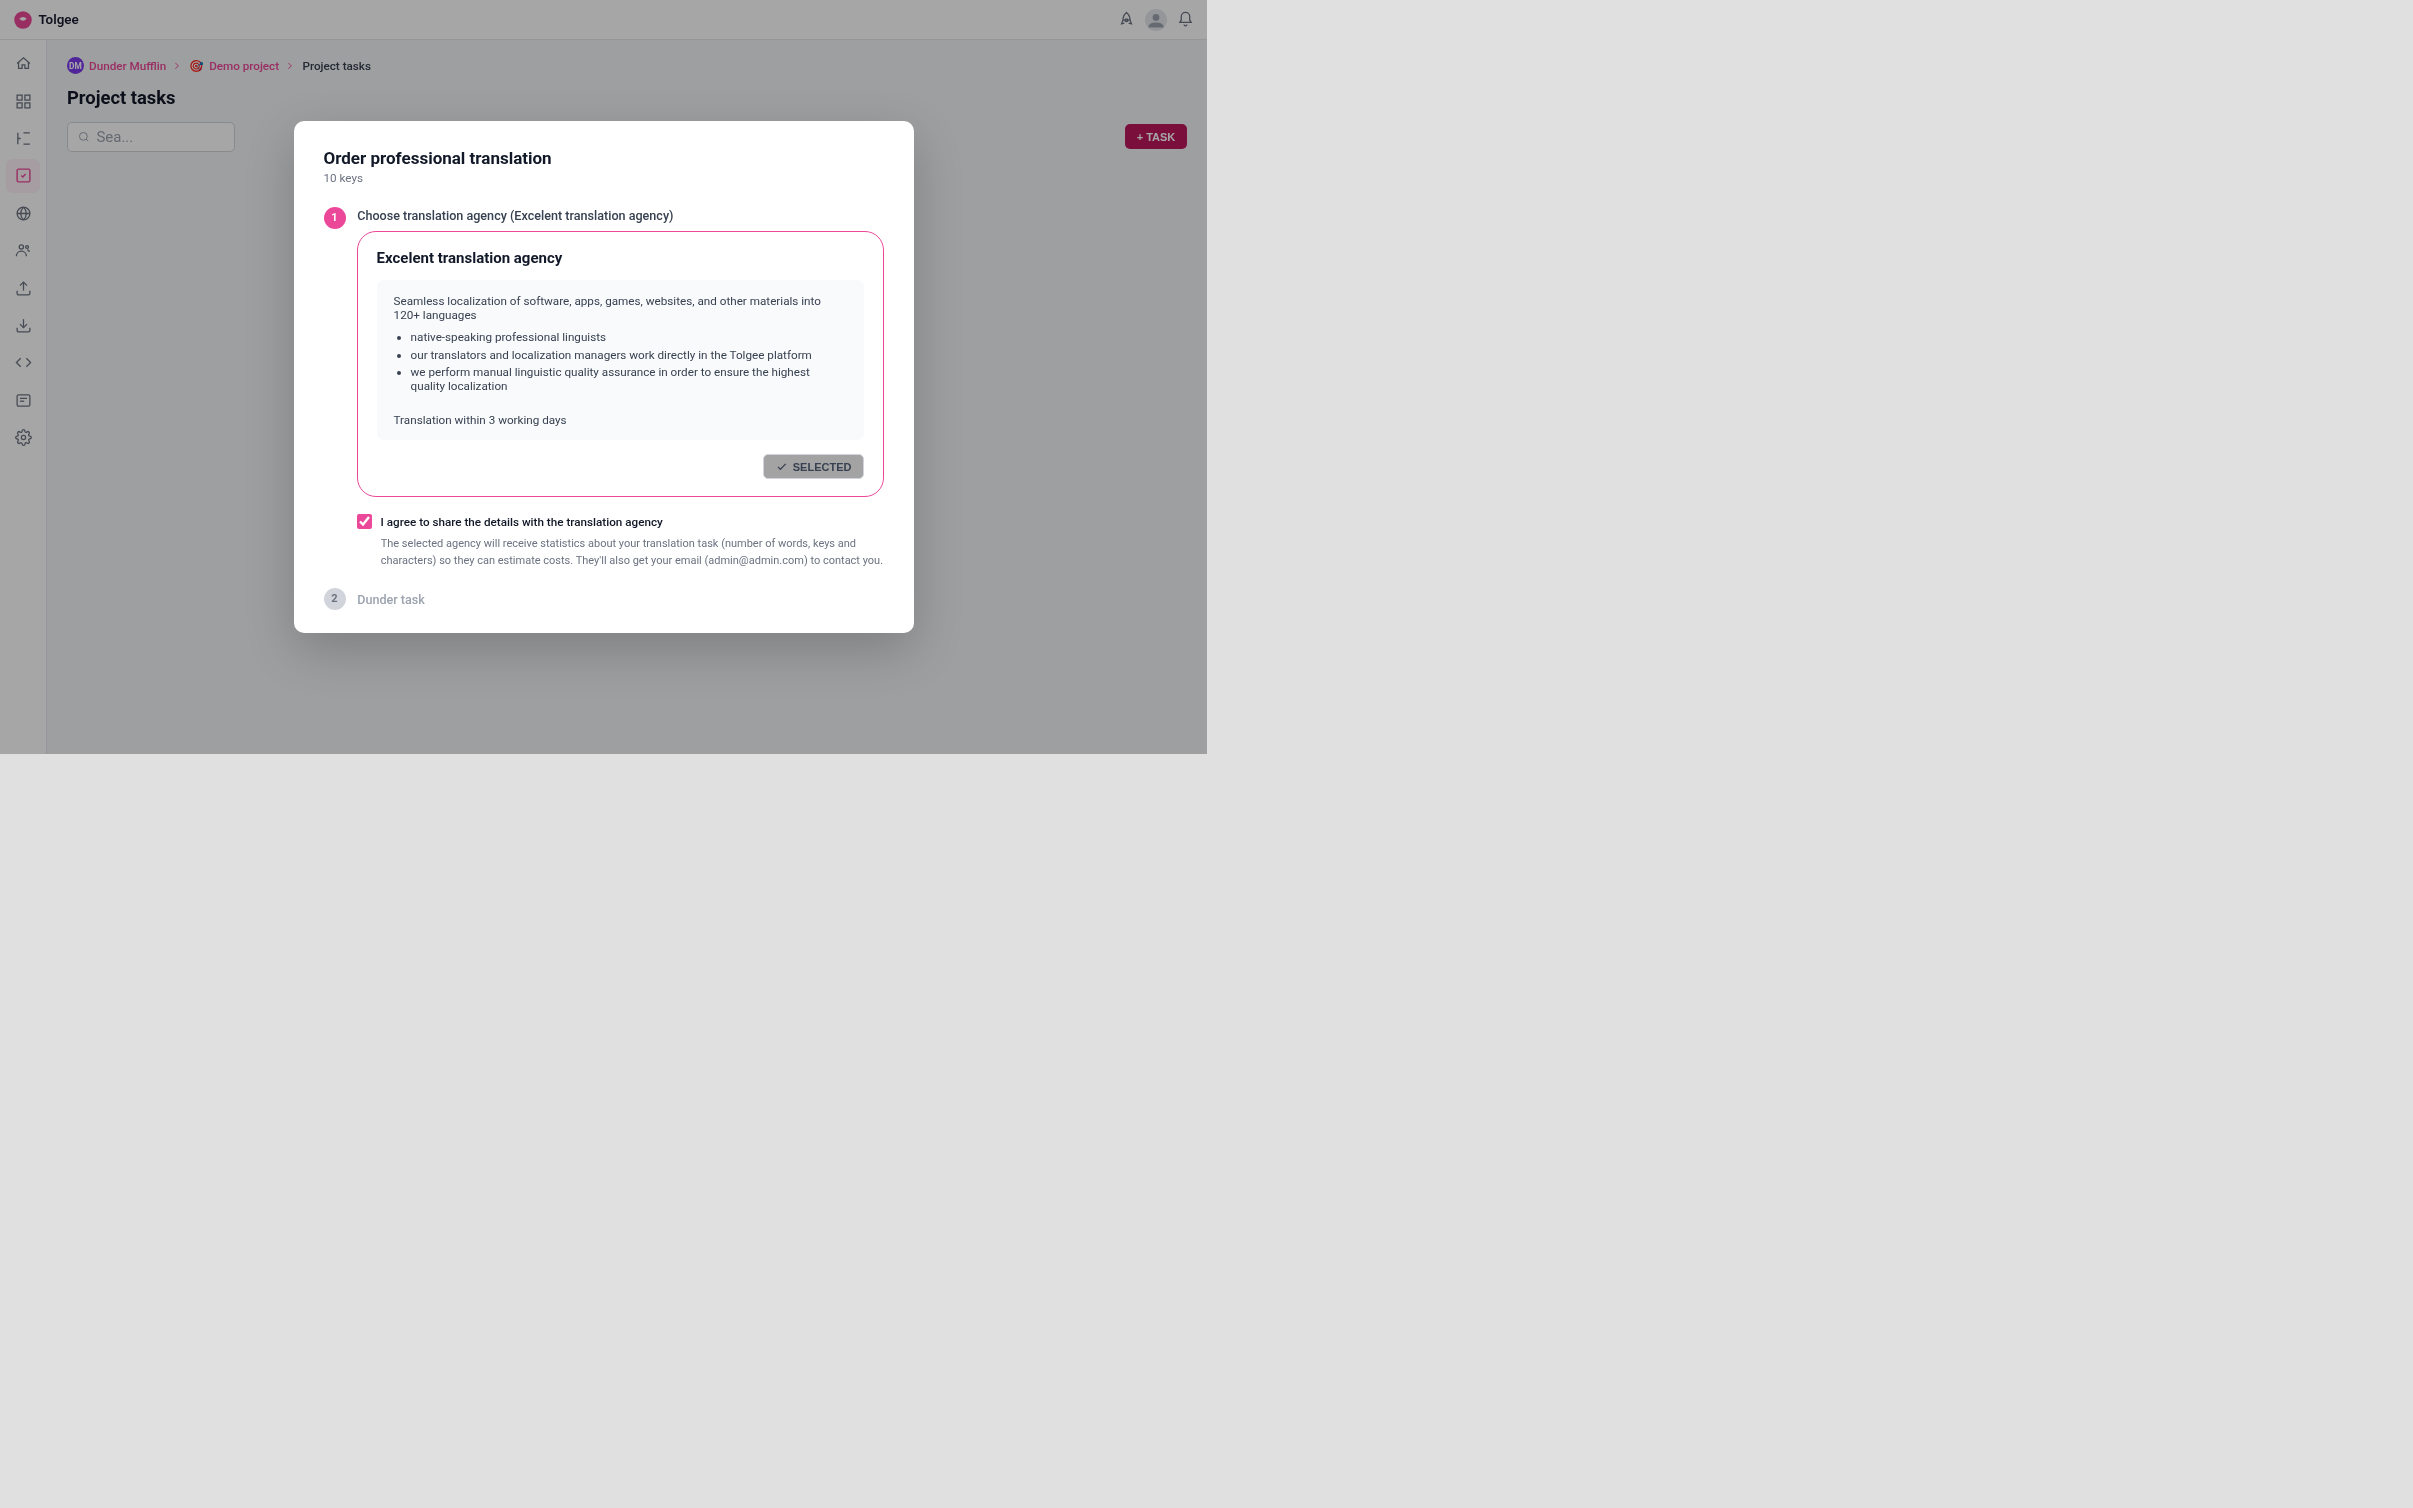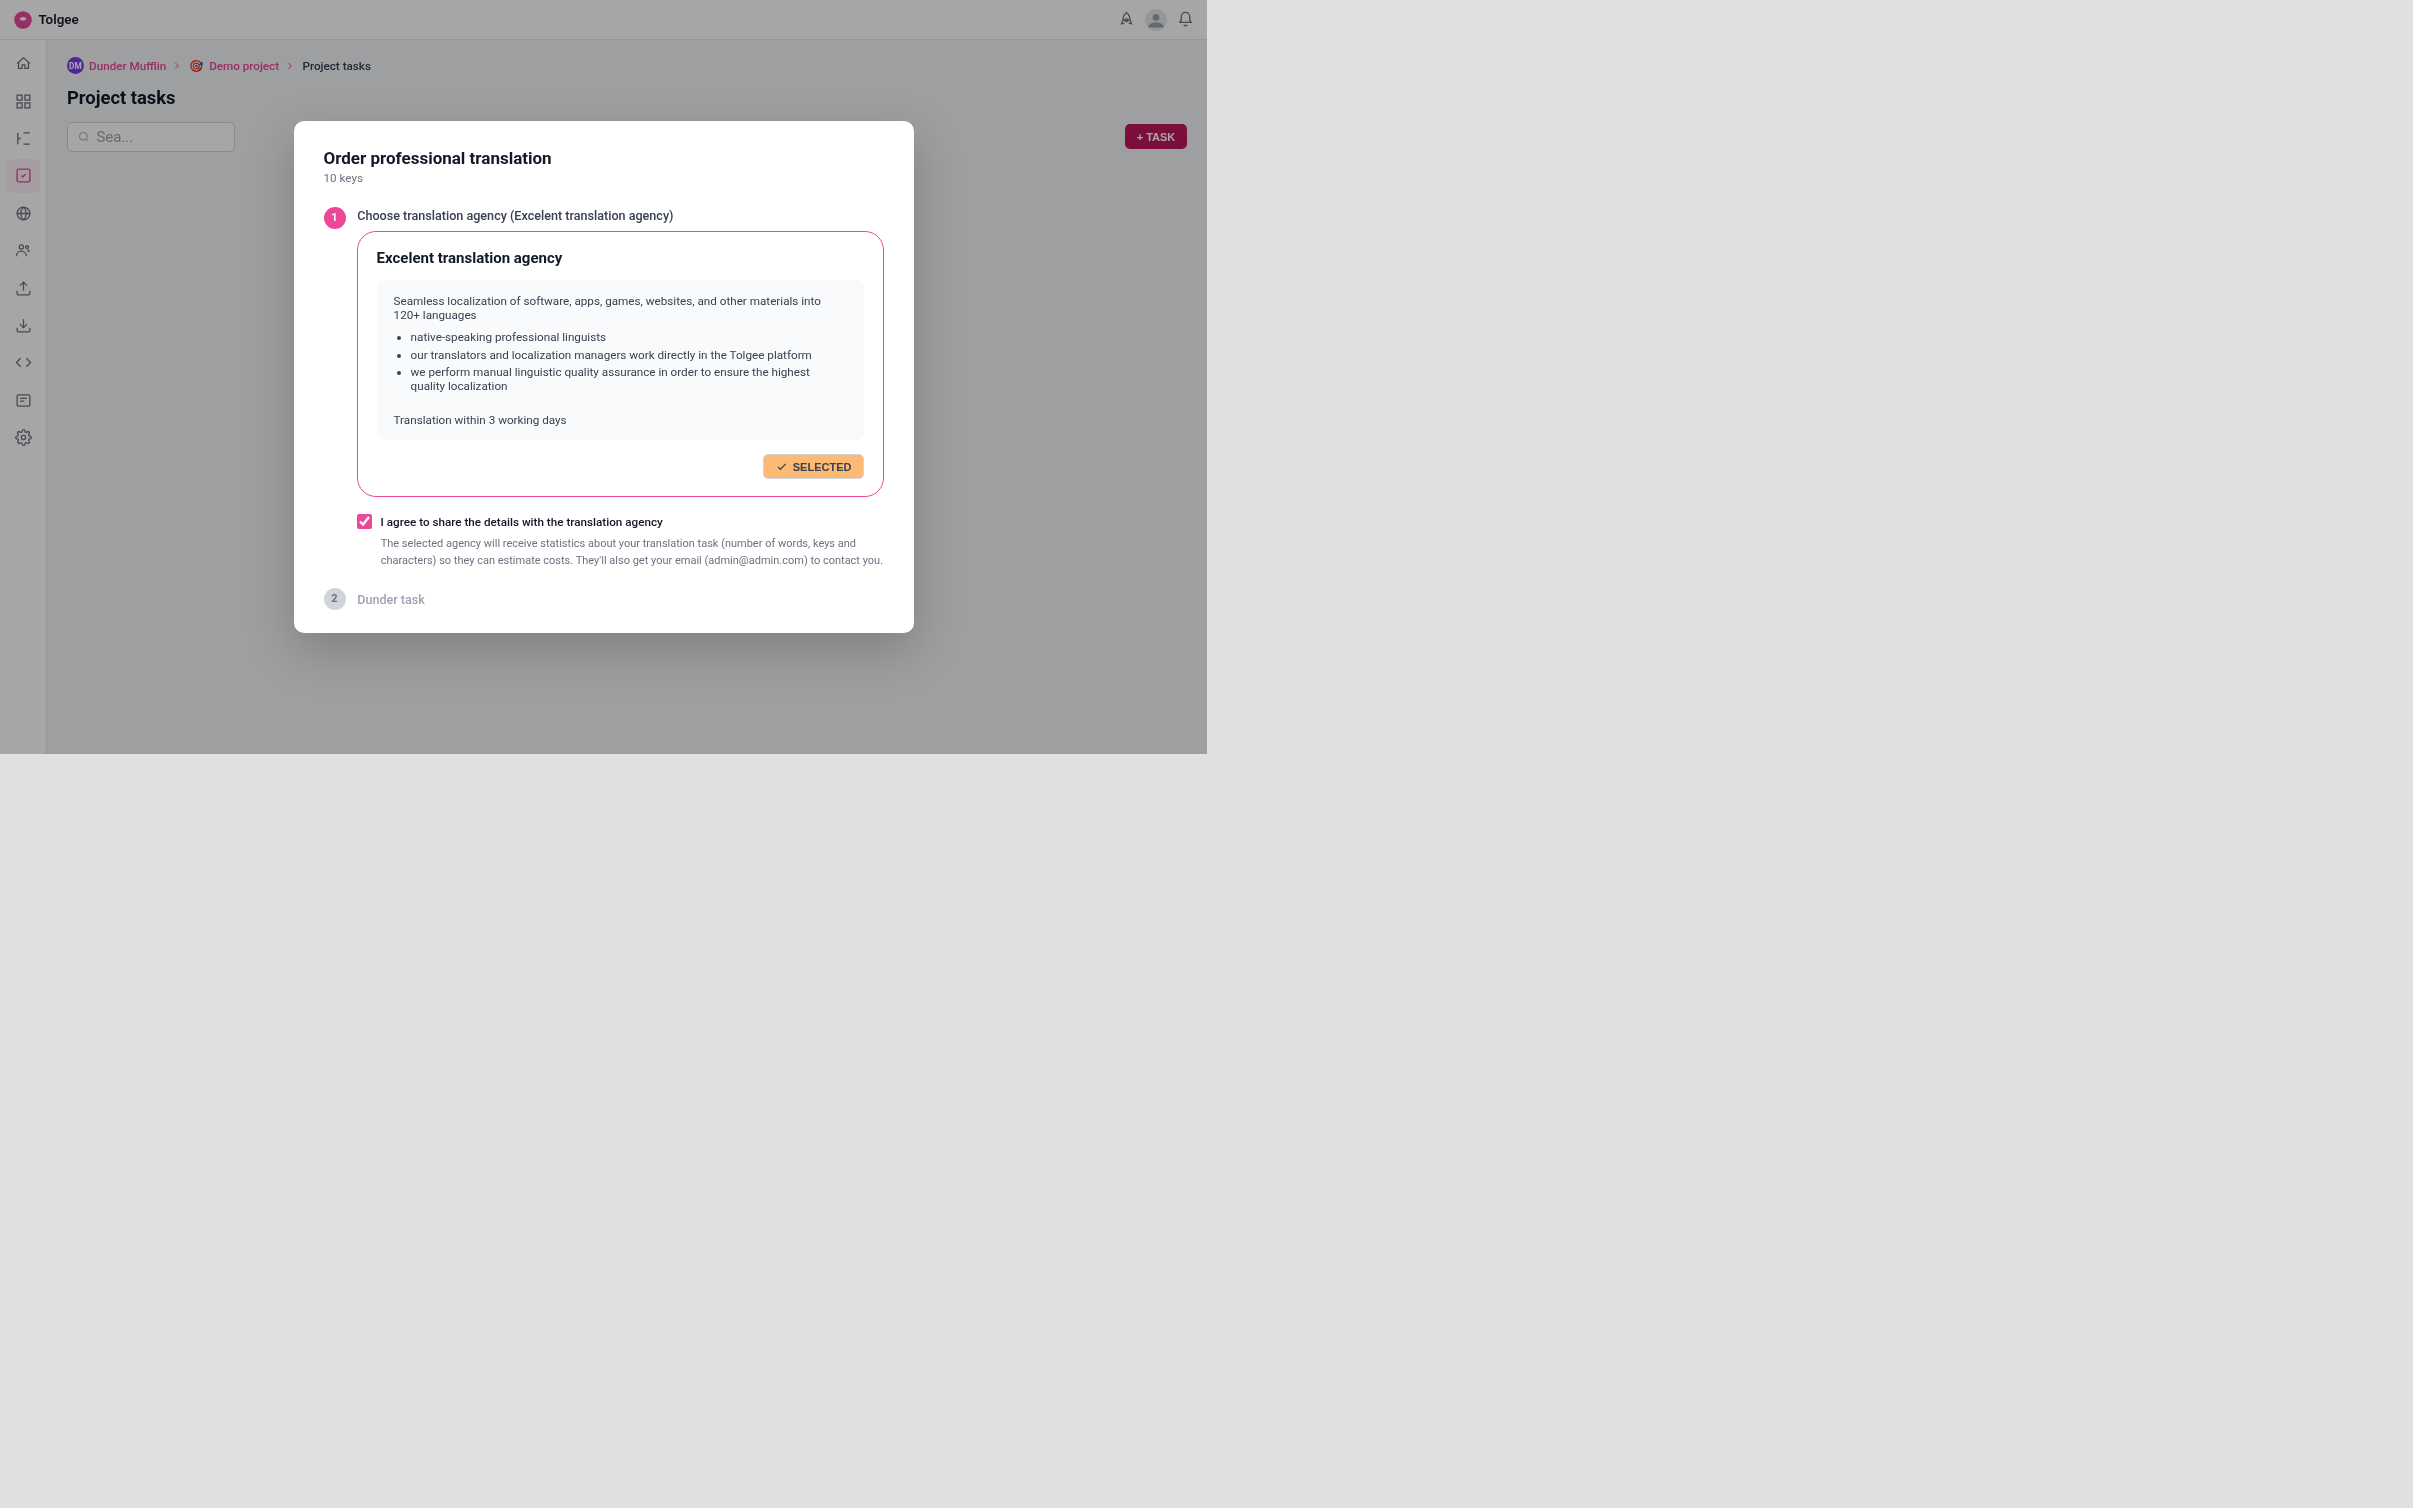--- a/index.html
+++ b/index.html
@@ -306,21 +306,21 @@
       display: flex;
       justify-content: flex-end;
       margin-top: 13.4px;
     }
 
     .selected-btn {
       display: flex;
       align-items: flex-start;
       gap: 5px;
       border: 0.8px solid #d1d5db;
-      background: #fdba74;
+      background: #a3a3a3;
       border-radius: 5px;
       padding: 5.9px 11.7px;
       font-size: 11px;
       font-weight: 600;
       color: #374151;
       cursor: pointer;
     }
 
     
     .checkbox-section {

